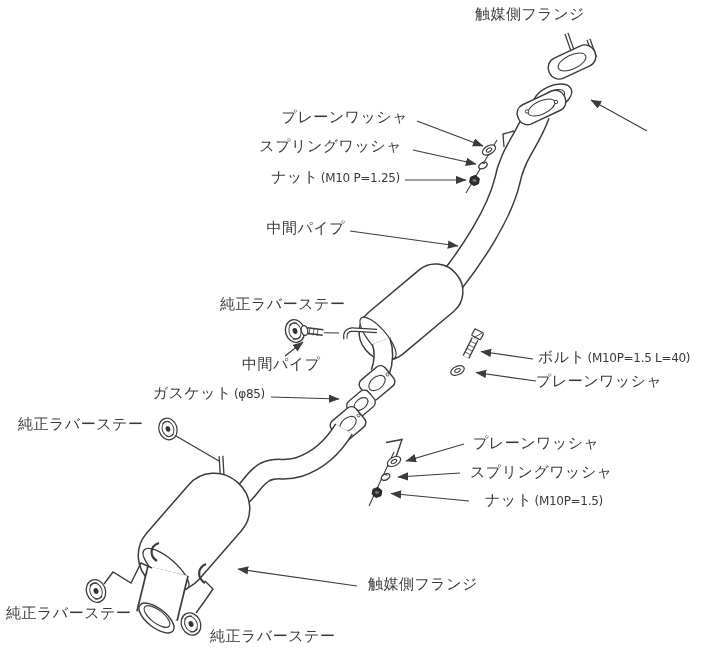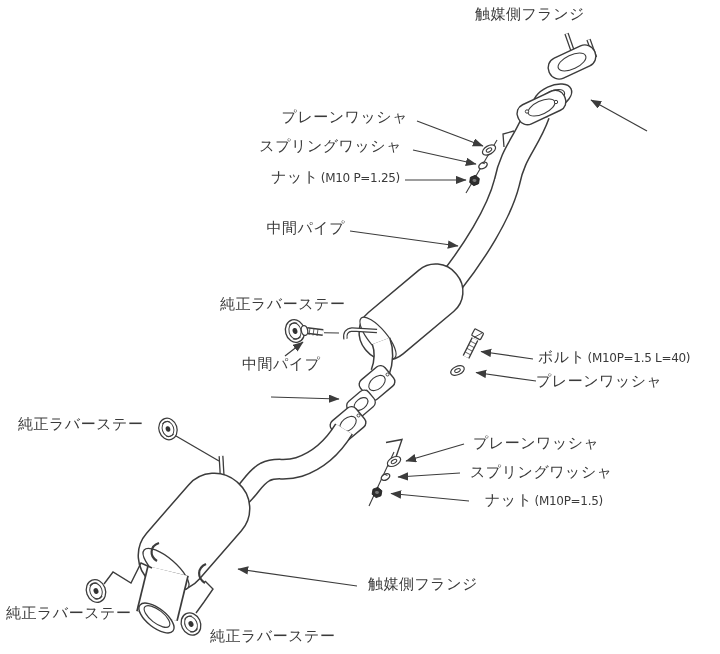--- a/index.html
+++ b/index.html
@@ -207,20 +207,23 @@
 </div>
 
 <div class="lbl" style="left:220px;top:296px;">
   <span>純正ラバーステー</span>
 </div>
 
 <div class="lbl" style="left:242px;top:356px;">
   <span>中間パイプ</span>
 </div>
 
+<div class="lbl" style="right:455px;top:385px;">
+  <span>ガスケット</span><span class="spec">(φ85)</span>
+</div>
 
 <div class="lbl" style="left:18px;top:416px;">
   <span>純正ラバーステー</span>
 </div>
 
 <div class="lbl" style="left:538px;top:349px;text-align:center;">
   <span>ボルト</span><span class="spec">(M10P=1.5 L=40)</span>
 </div>
 
 <div class="lbl" style="left:536px;top:373px;">

